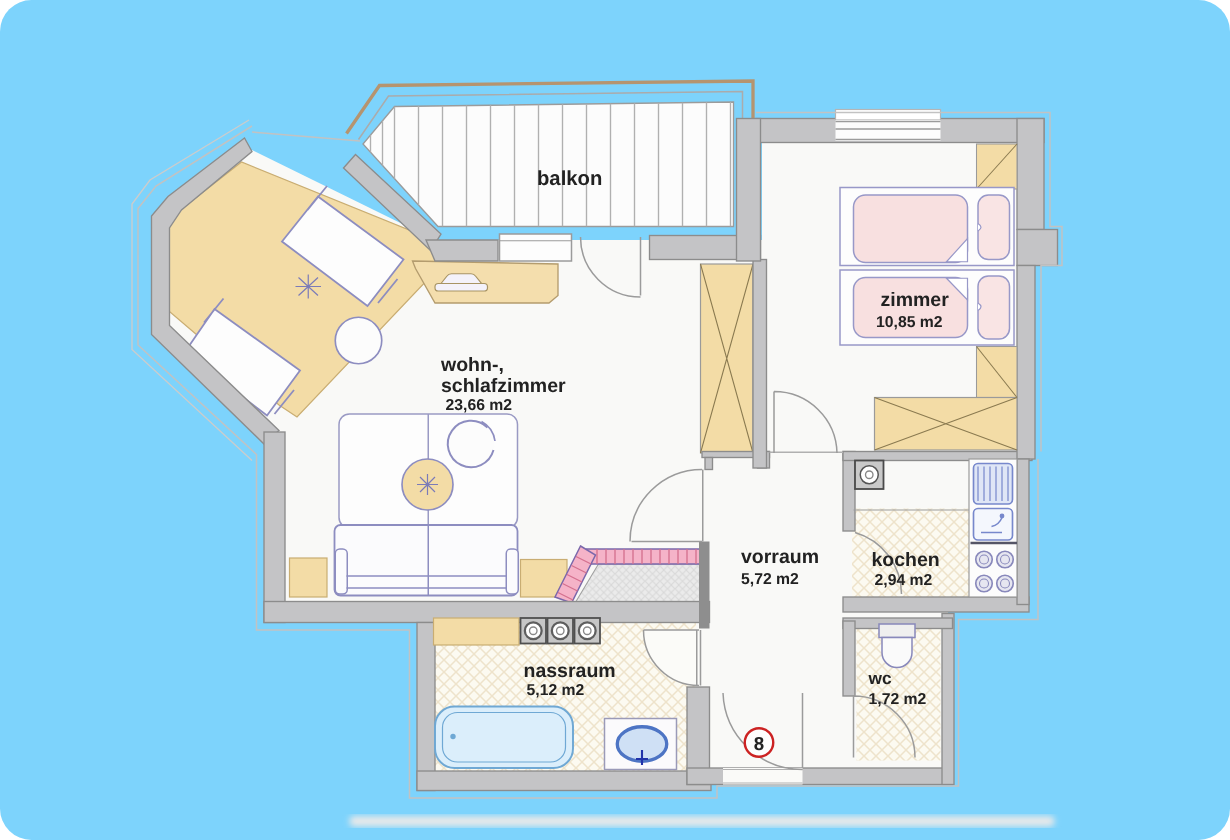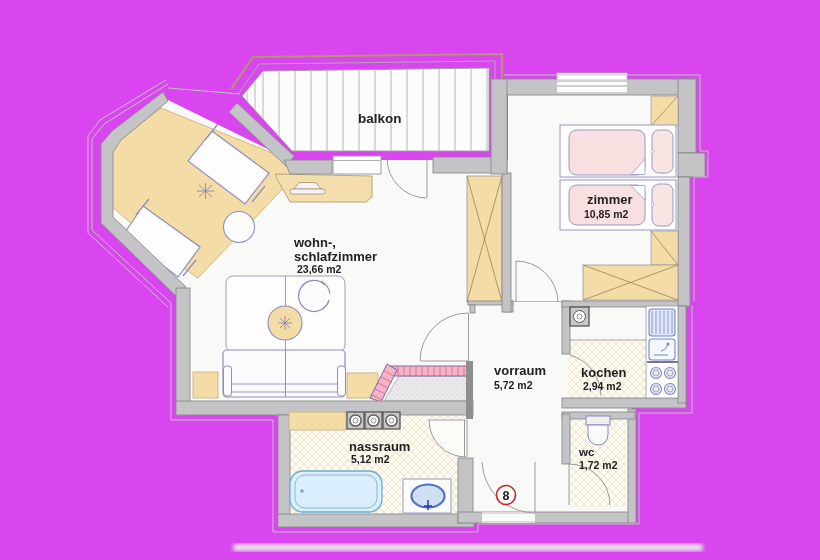--- a/index.html
+++ b/index.html
@@ -1,17 +1,17 @@
 <!DOCTYPE html>
 <html><head>
 <meta charset="utf-8">
 <style>
   html,body{margin:0;padding:0;background:#ffffff;}
-  .page{position:relative;width:820px;height:560px;background:#d946ef;overflow:hidden;
-        font-family:"Liberation Sans",sans-serif;}
+  .page{position:relative;width:820px;height:560px;background:#7dd3fc;overflow:hidden;
+        font-family:"Liberation Sans",sans-serif;border-radius:21px;}
   svg{position:absolute;left:0;top:0;}
   text{font-family:"Liberation Sans",sans-serif;font-weight:bold;fill:#222222;}
 </style>
 </head>
 <body>
 <div class="page">
 <svg width="820" height="560" viewBox="0 0 820 560">
 <defs>
   <pattern id="lat" width="8" height="8" patternUnits="userSpaceOnUse">
     <rect width="8" height="8" fill="#fcfaf1"></rect>

